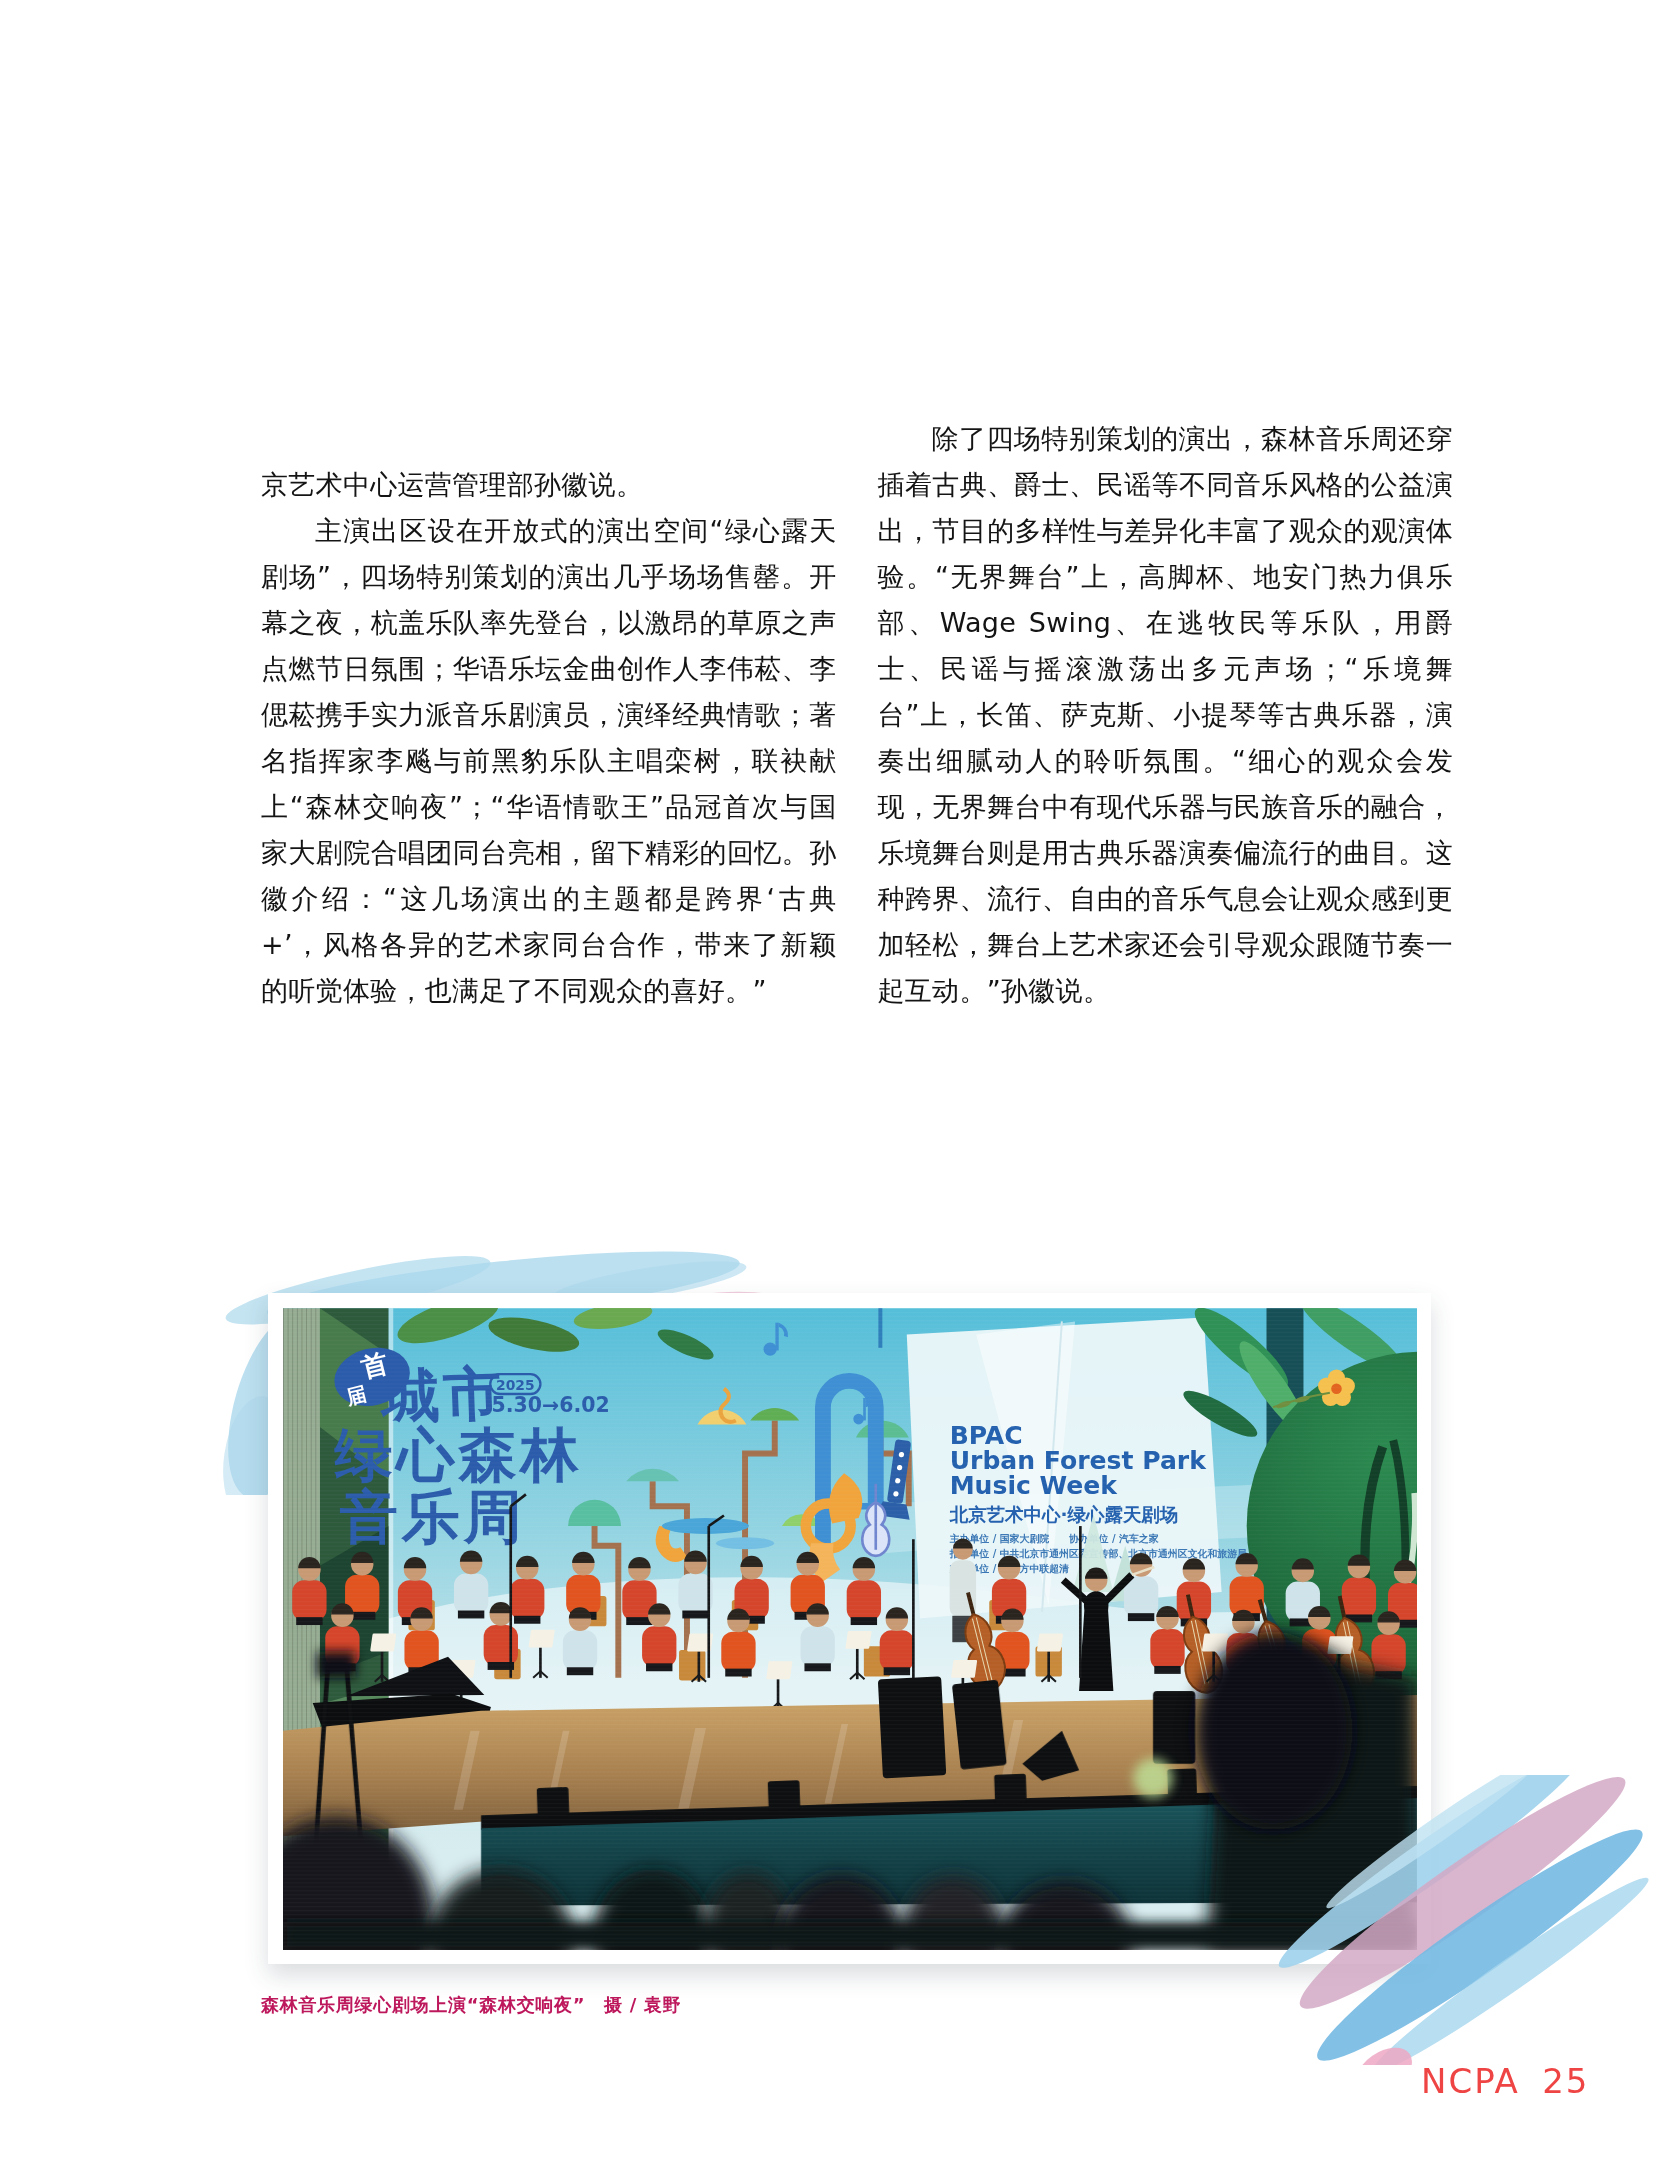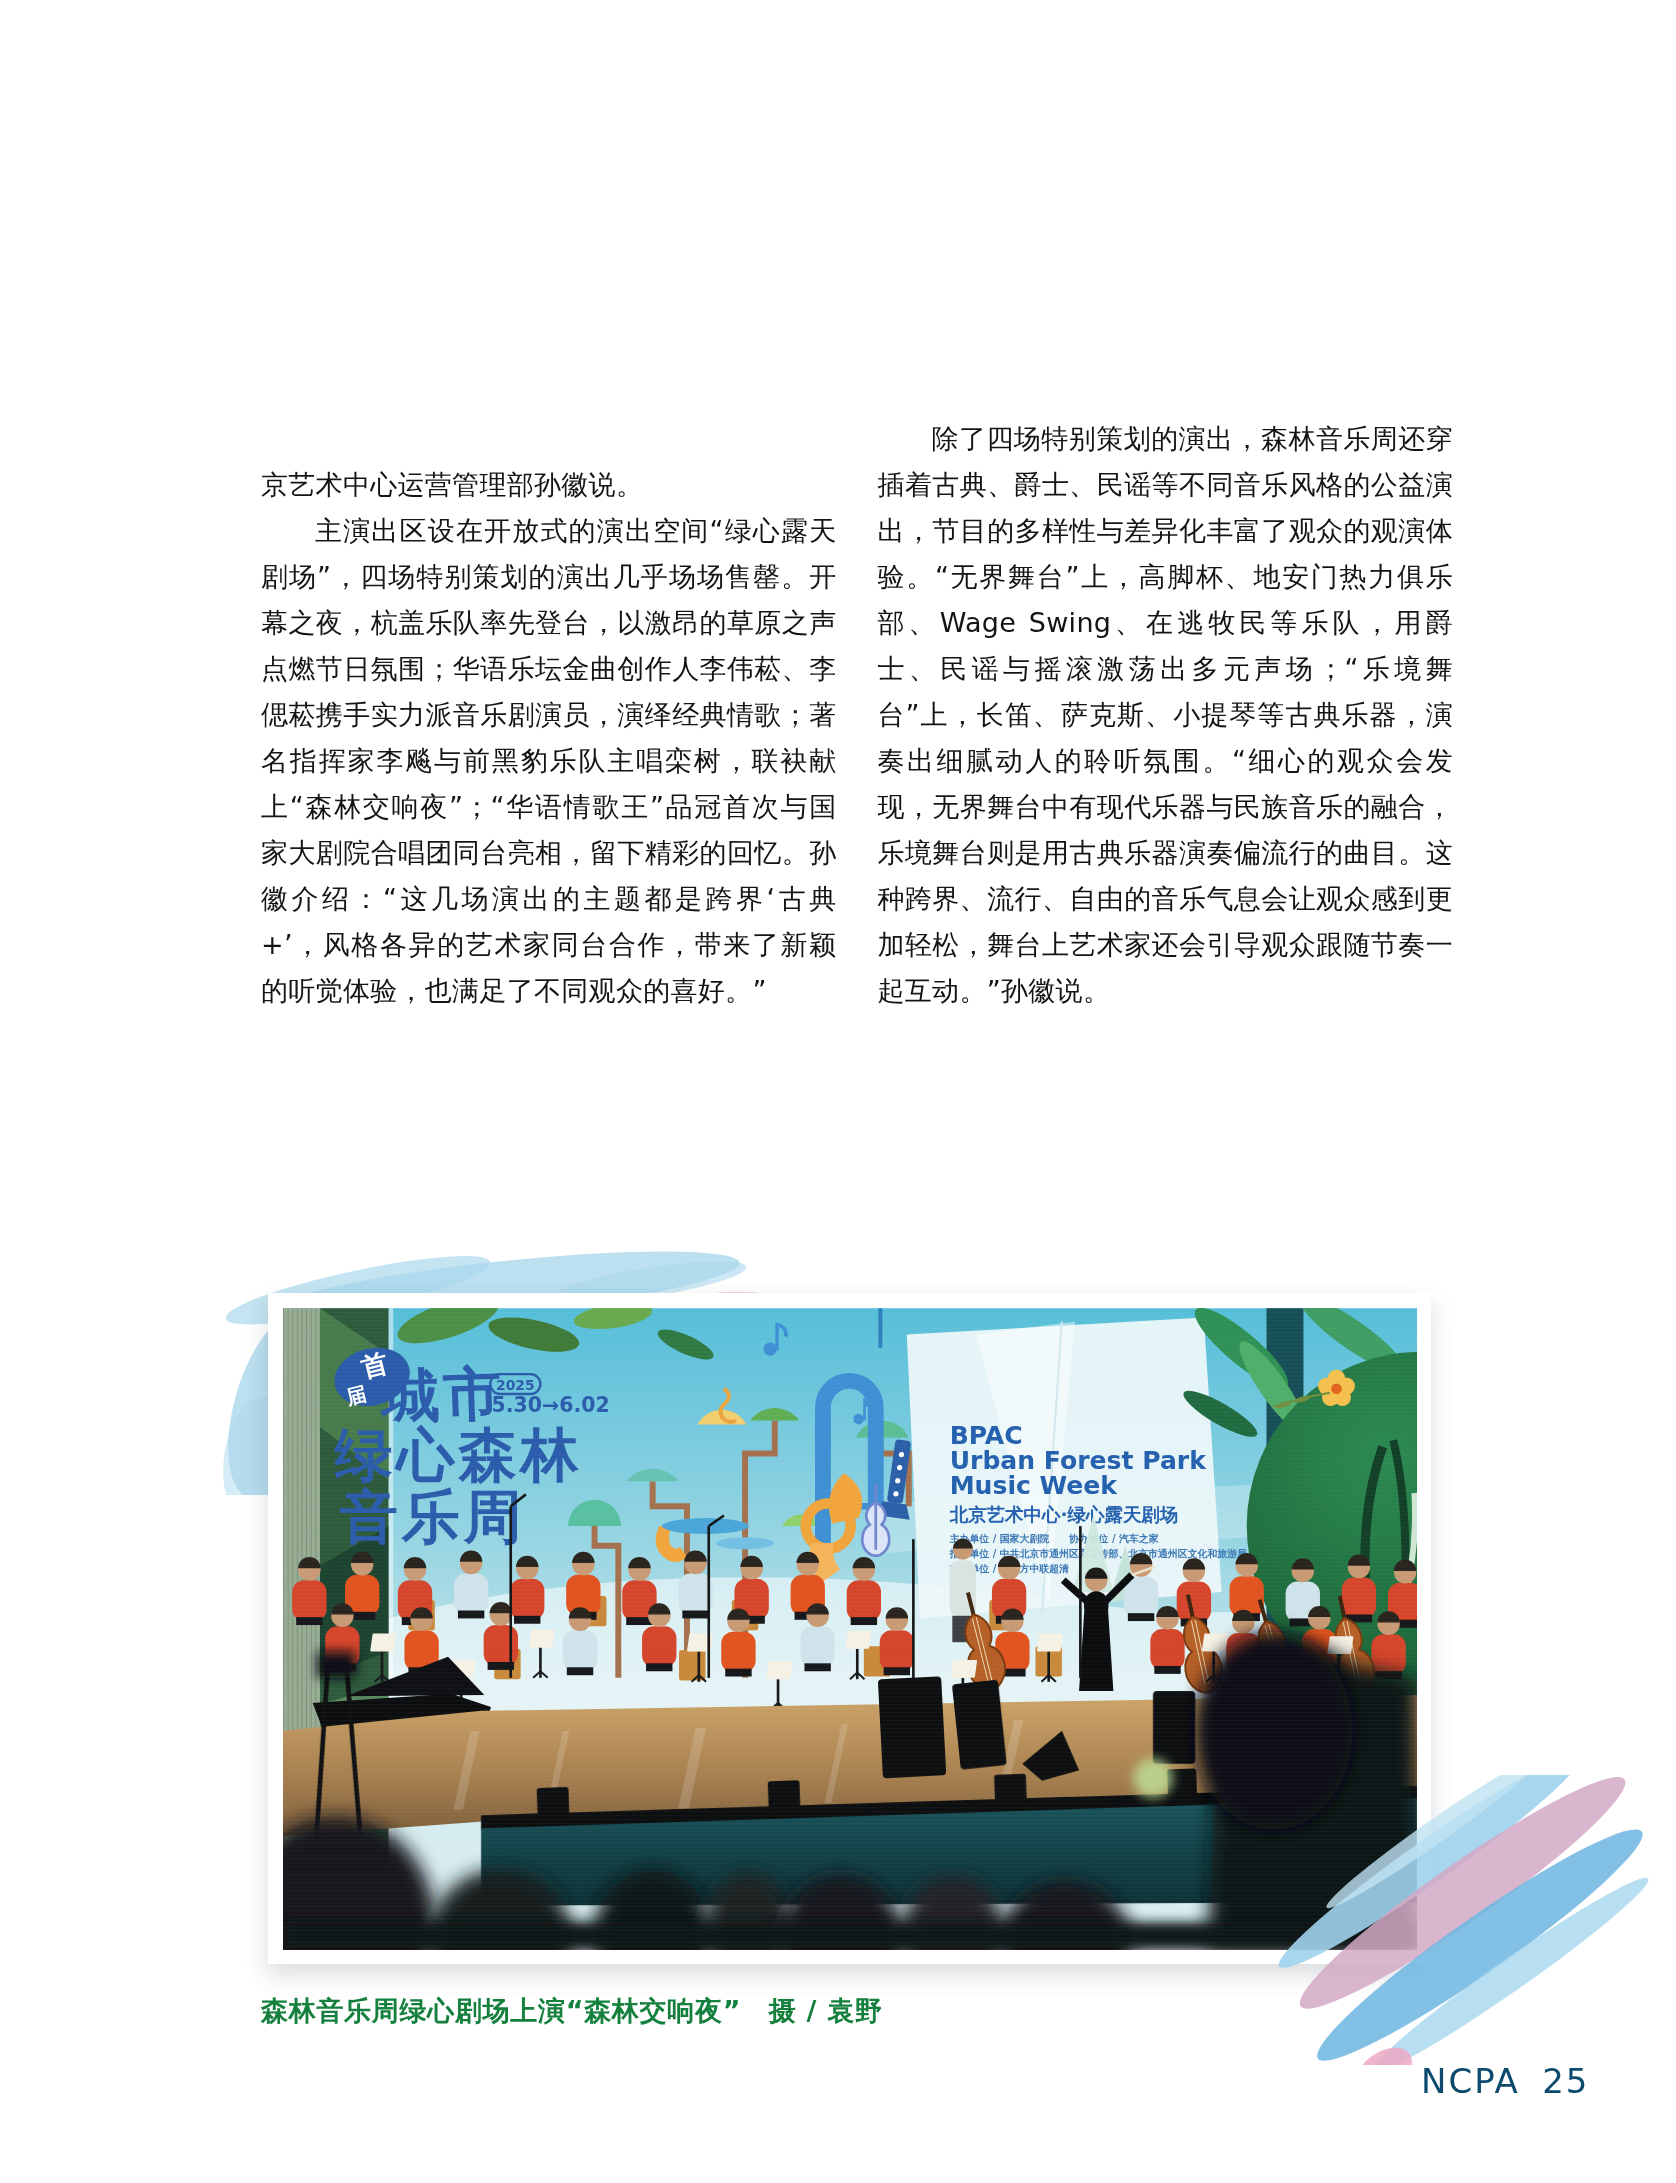--- a/index.html
+++ b/index.html
@@ -22,25 +22,25 @@
     box-shadow:0 10.6px 22.4px rgba(45,60,70,.18);
   }
   .photo-card svg.scene{display:block;width:1134px;height:642px;}
   
   .wc{position:absolute;pointer-events:none;}
   .wc-topleft{left:193px;top:1244px;width:581px;height:251px;z-index:0;}
   .wc-bottomright{left:1274px;top:1775px;width:396px;height:290px;z-index:2;}
   
   .caption{
     position:absolute;left:261px;top:1993px;width:1162px;
-    font-size:27px;font-weight:bold;color:#15803d;letter-spacing:0.7px;
+    font-size:18px;font-weight:bold;color:#be185d;letter-spacing:0.7px;
   }
   .folio{
     position:absolute;left:1421px;top:2061px;display:flex;gap:22.4px;
-    font-size:34px;color:#0c4a6e;letter-spacing:2px;
+    font-size:34px;color:#ef4444;letter-spacing:2px;
   }
   
   text{font-family:"DejaVu Sans","Liberation Sans",sans-serif;}
   .poster-t{fill:#2b5cab;font-weight:bold;}
   .panel-t{fill:#2360ae;font-weight:bold;}
   .credit-t{fill:#3a77b5;font-weight:bold;}
 </style>
 </head>
 <body>
 

